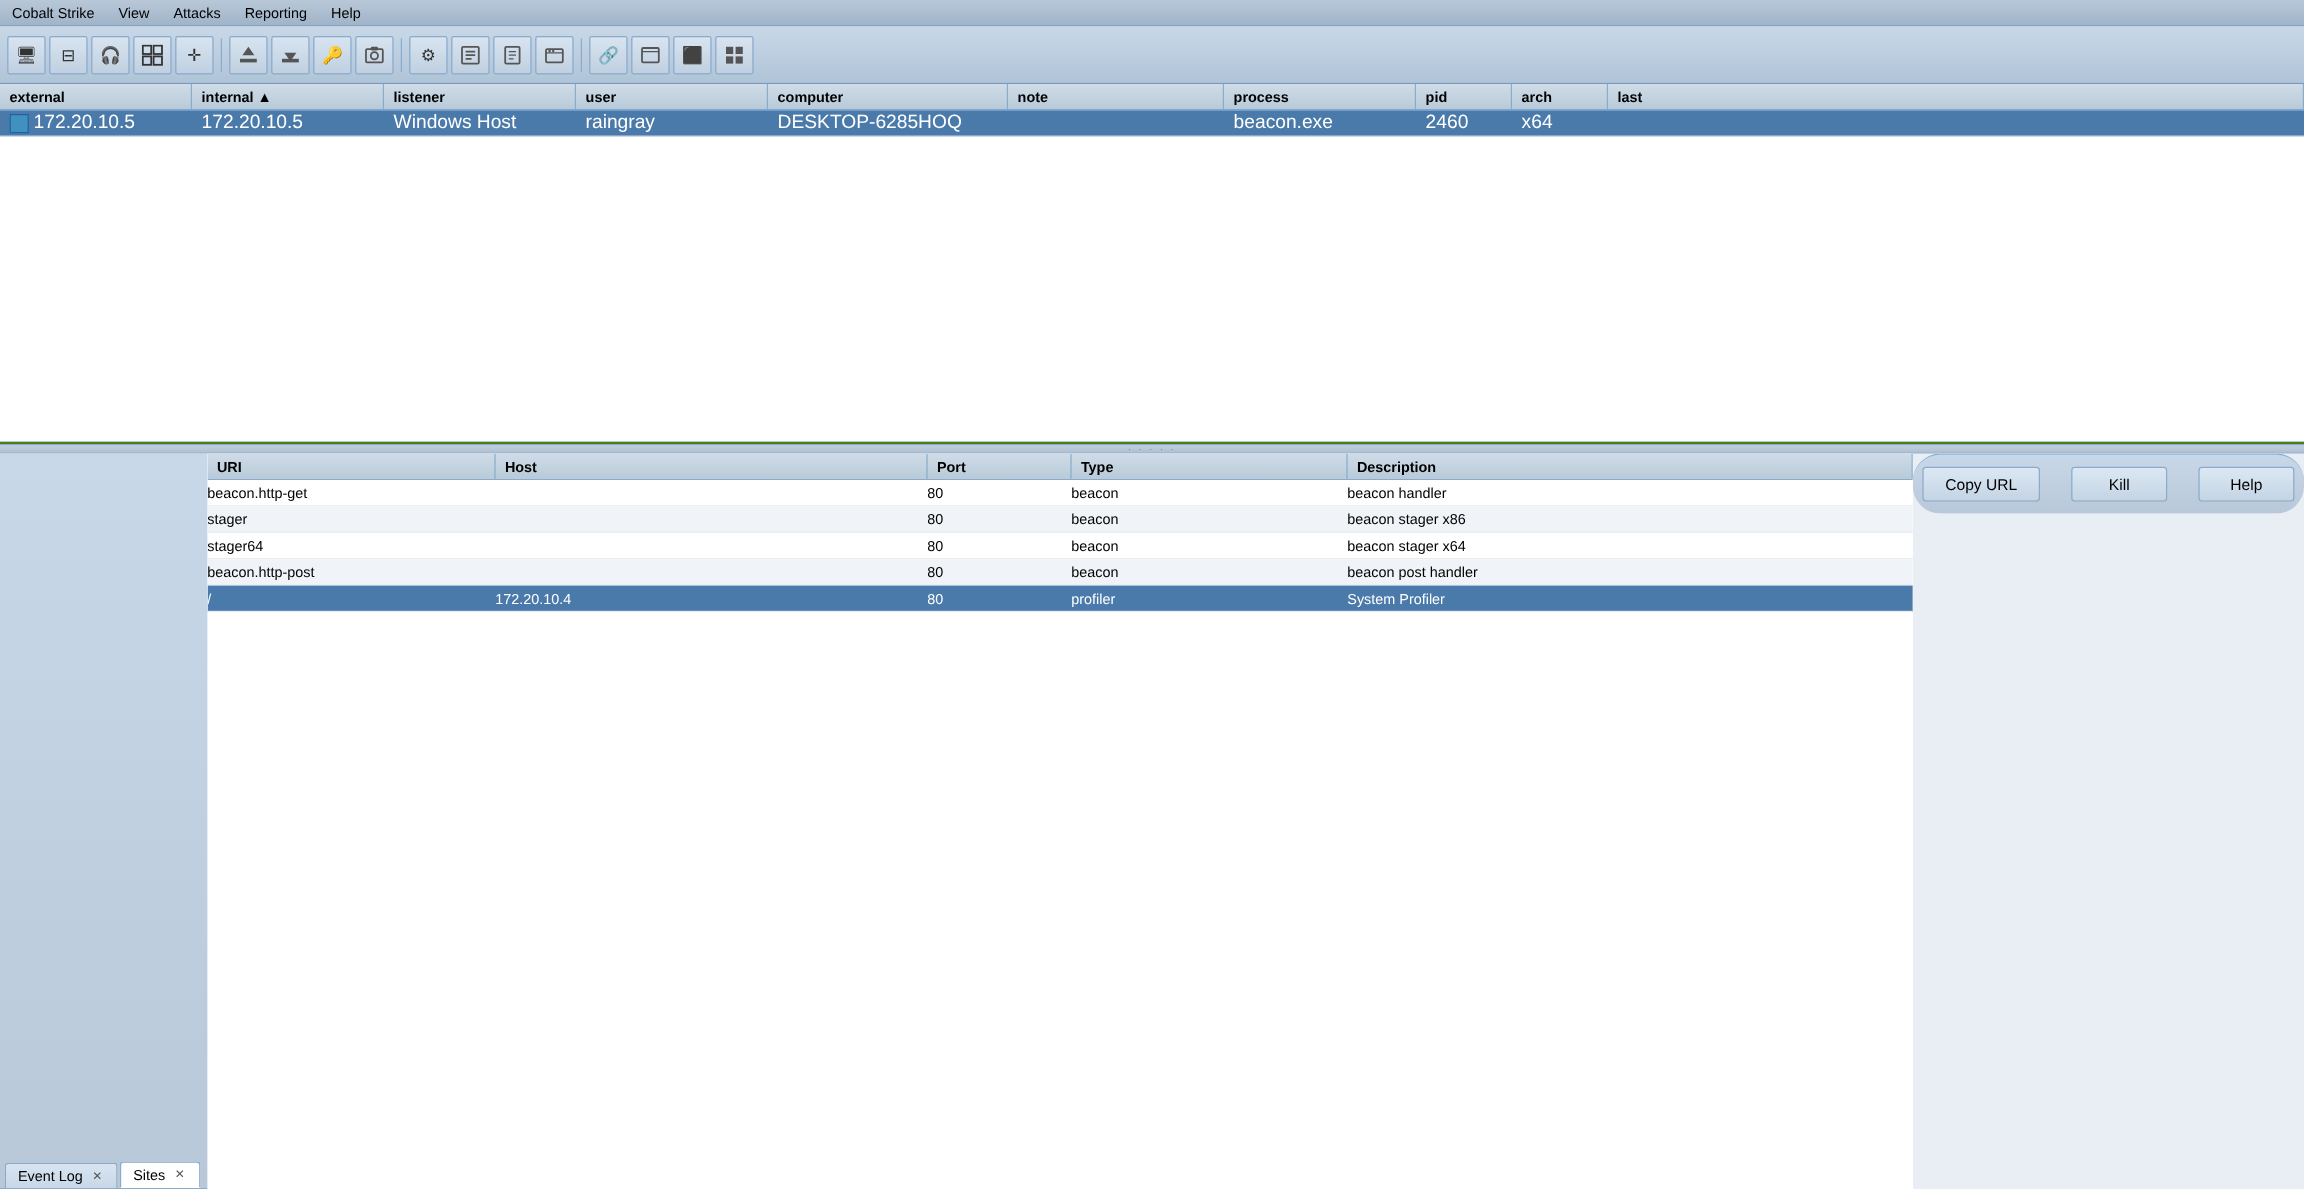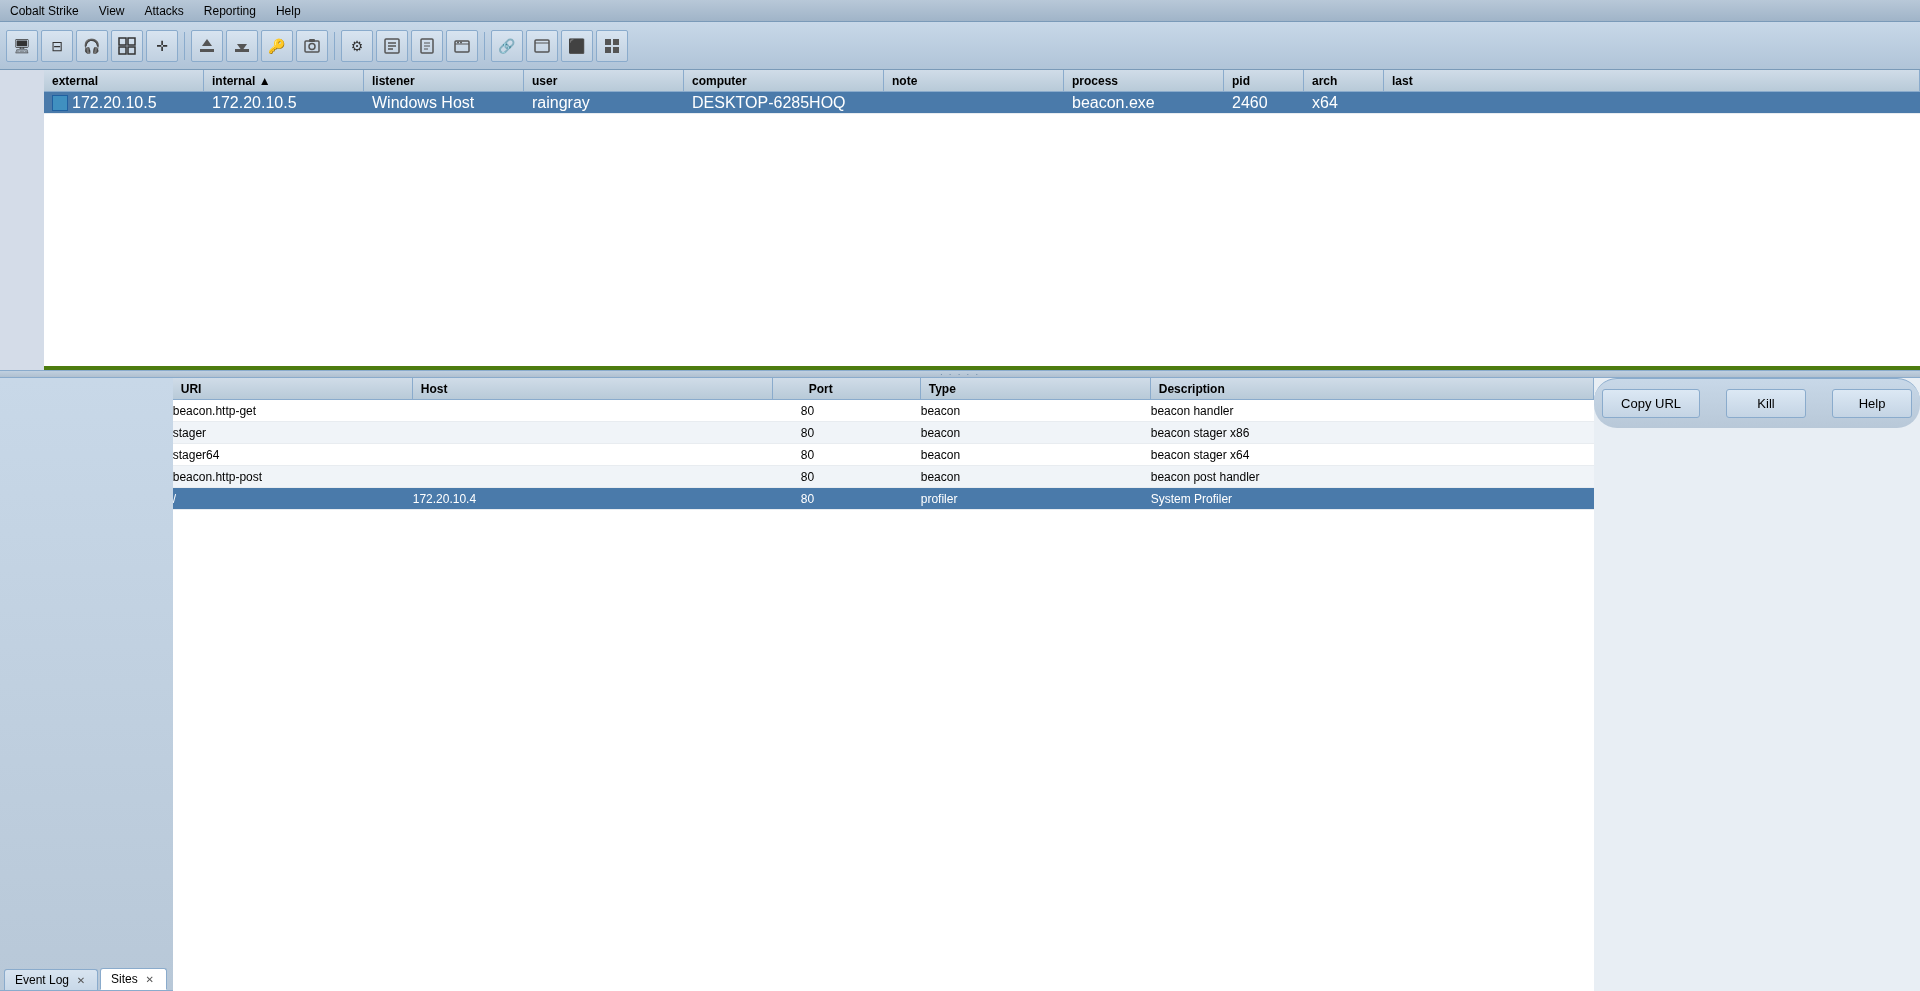--- a/index.html
+++ b/index.html
@@ -60,22 +60,21 @@
       background: #8aabcc;
       margin: 0 3px;
     }
 
     
     #beacons-area {
       background: #3b82f6;
       flex: 0 0 300px;
       display: flex;
       flex-direction: column;
-      border-bottom: 4px solid #4d7c0f;
-      margin-left: 44px;
+      border-bottom: 2px solid #4d7c0f;
     }
     .table-header {
       display: flex;
       background: linear-gradient(180deg, #d0dce8 0%, #b8cad8 100%);
       border-bottom: 1px solid #8aabcc;
       height: 22px;
       align-items: center;
     }
     .table-header-cell {
       padding: 2px 8px;
@@ -263,21 +262,21 @@
     .col-computer { width: 200px; }
     .col-note { width: 180px; }
     .col-process { width: 160px; }
     .col-pid { width: 80px; }
     .col-arch { width: 80px; }
     .col-last { flex: 1; }
 
     
     .scol-uri { width: 240px; }
     .scol-host { width: 360px; }
-    .scol-port { width: 120px; margin-left: 28px; }
+    .scol-port { width: 120px; }
     .scol-type { width: 230px; }
     .scol-desc { flex: 1; }
   </style>
 </head>
 <body>
 
 <div id="menubar">
   <span class="menu-item">Cobalt Strike</span>
   <span class="menu-item">View</span>
   <span class="menu-item">Attacks</span>

